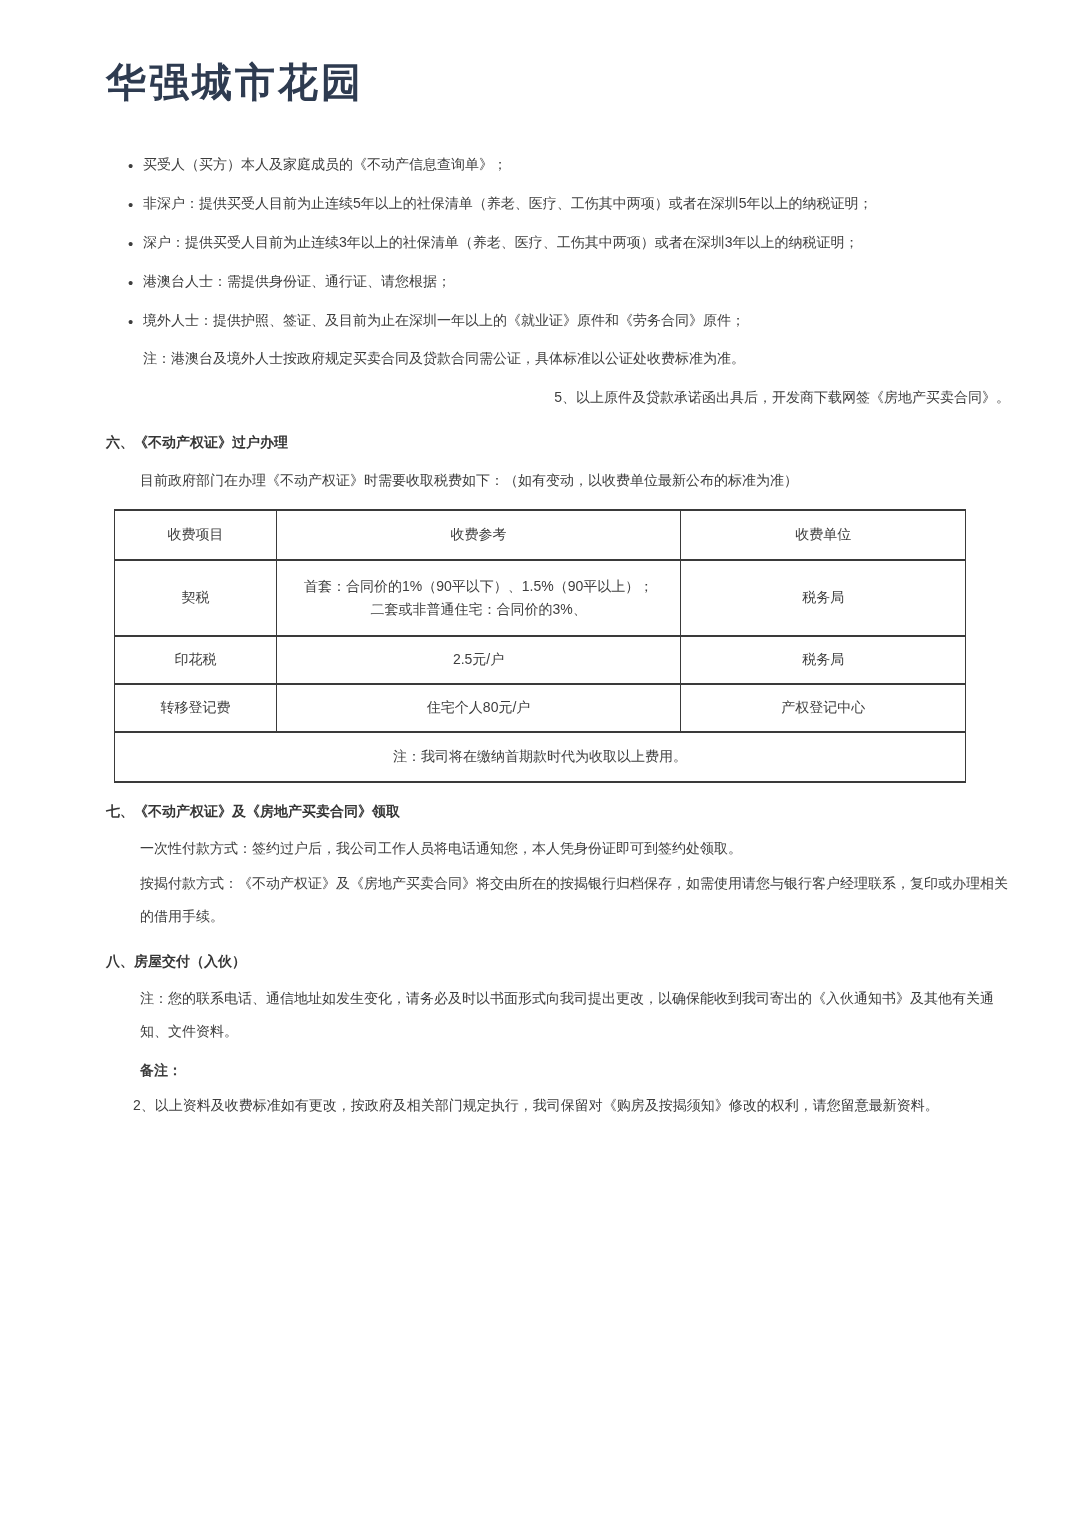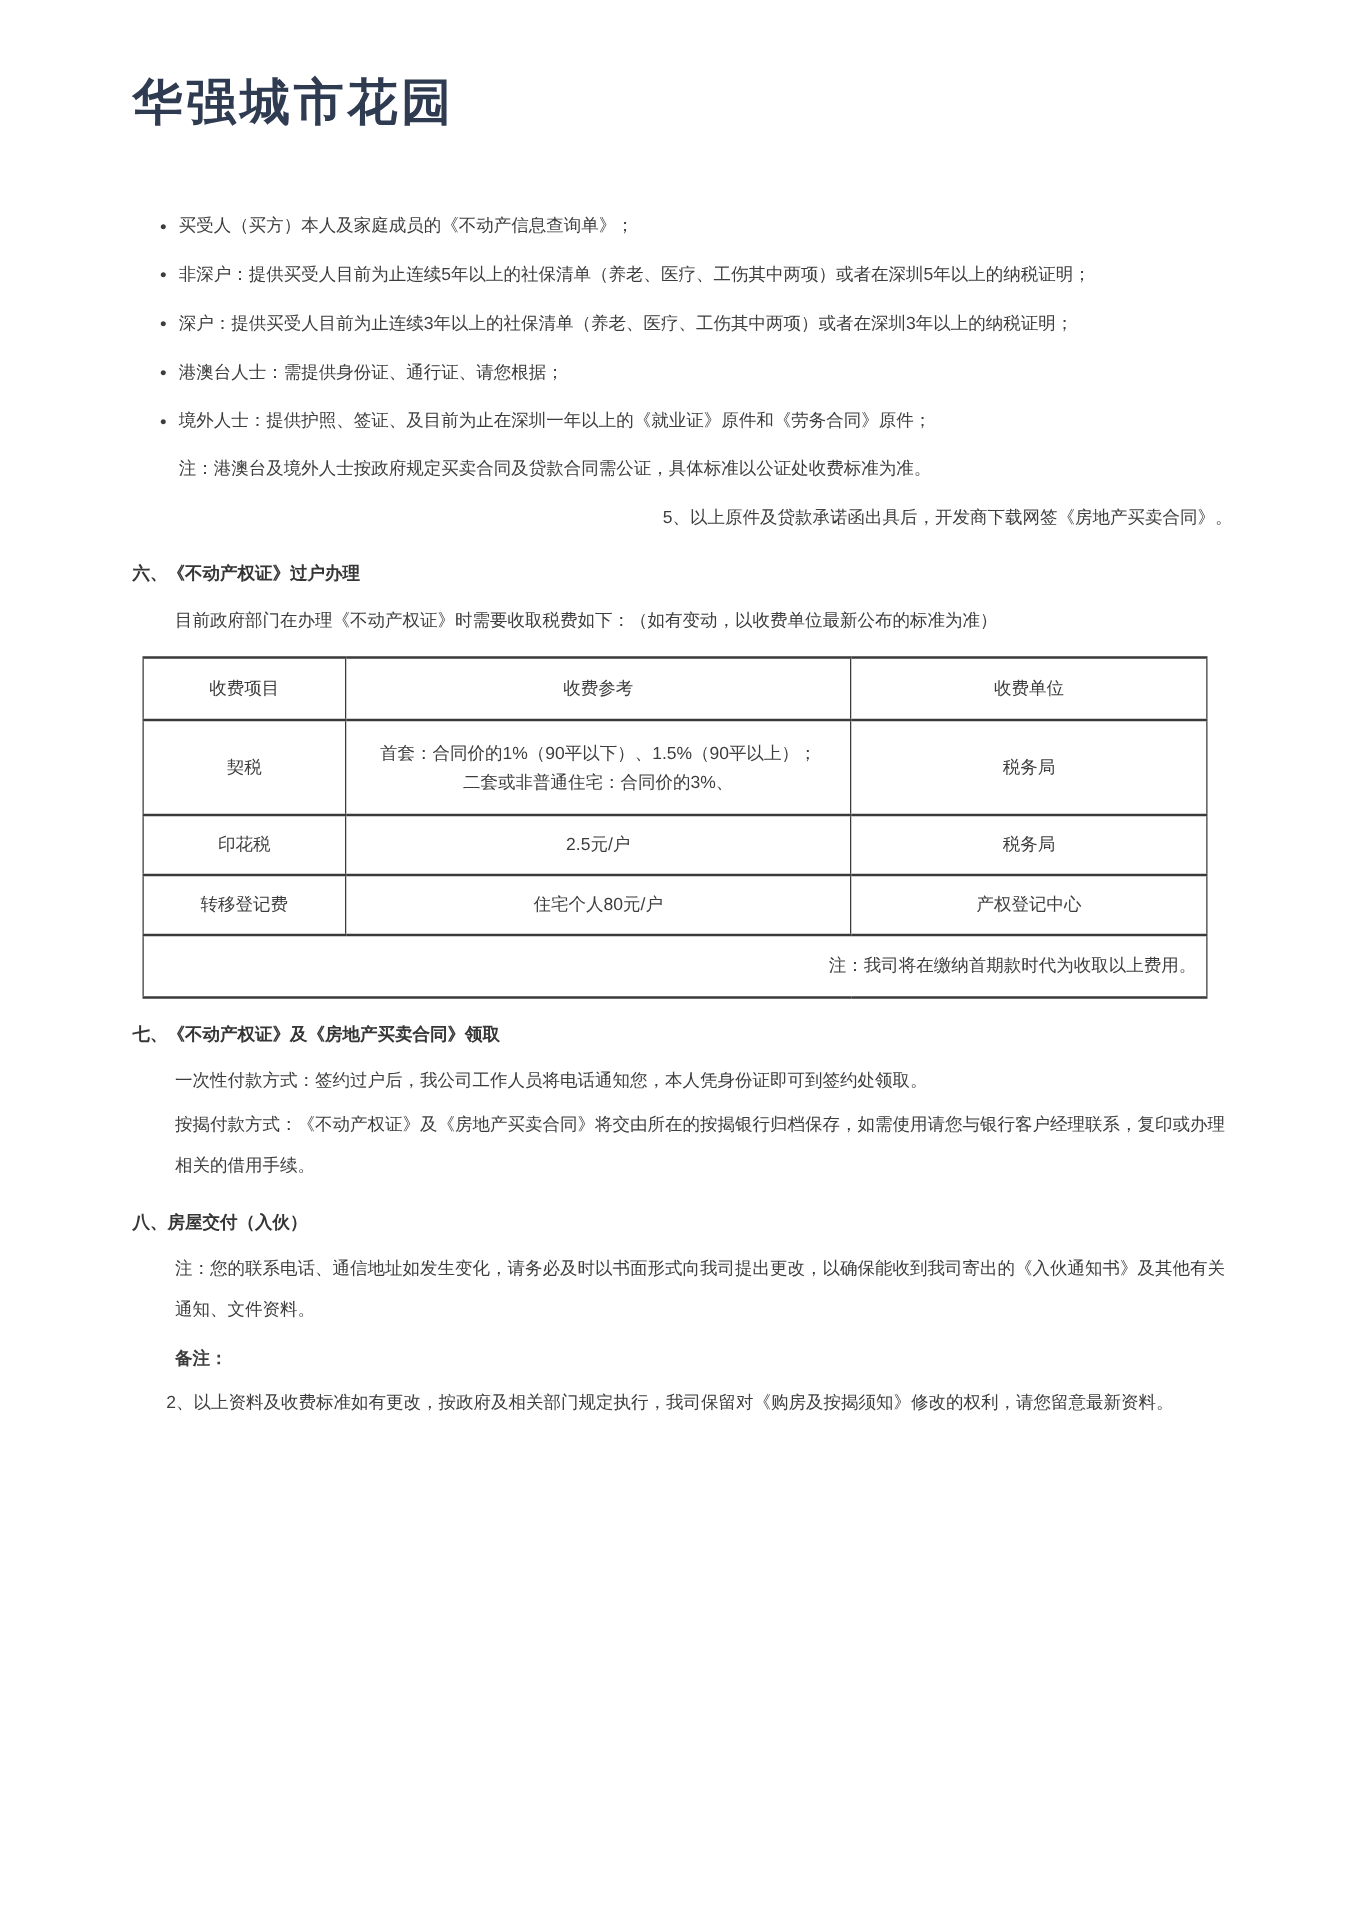--- a/index.html
+++ b/index.html
@@ -8,27 +8,27 @@
     --line:#3a3a3a;
   }
   html,body{margin:0;padding:0;background:#ffffff;}
   body{
     width:1080px;height:1527px;
     font-family:"Liberation Sans","DejaVu Sans",sans-serif;
     color:var(--ink);
     font-size:14px;
     -webkit-font-smoothing:antialiased;
   }
-  .page{box-sizing:border-box;width:1080px;height:1527px;padding:58px 94px 0 106px;overflow:hidden;}
+  .page{box-sizing:border-box;width:1080px;height:1527px;padding:58px 70px 0 106px;overflow:hidden;}
   .logo{
     font-size:40px;font-weight:bold;color:var(--logo);
     letter-spacing:3px;line-height:1.2;
     font-family:"Liberation Sans","DejaVu Sans",sans-serif;
   }
-  .content{margin-top:58px;line-height:2.35;}
+  .content{margin-top:42px;line-height:2.35;}
   ul.bullets{list-style:none;margin:0;padding:0 0 0 37px;}
   ul.bullets li{position:relative;margin-bottom:6px;}
   ul.bullets li::before{
     content:"•";
     position:absolute;left:-15px;top:0;
     font-size:15px;color:var(--ink);
   }
   .note-indent{margin:2px 0 6px 37px;}
   .item5{margin:0 0 8px 2px;text-align:right;}
   h2.sec{font-size:14px;font-weight:bold;color:#363636;margin:14px 0 6px 0;line-height:2.1;}
@@ -50,21 +50,21 @@
     font-weight:normal;
     padding:4px 8px;
     vertical-align:middle;
     font-size:14px;
   }
   col.c1{width:162px;} col.c2{width:405px;} col.c3{width:285px;}
   tr.hrow th{height:40px;}
   td.ref{white-space:pre-line;}
   tr.r1 td{height:66px;}
   tr.r2 td, tr.r3 td{height:38px;}
-  td.tnote{height:40px;text-align:right;padding-left:30px;}
+  td.tnote{height:40px;text-align:center;padding-left:30px;}
   .sec7{margin-top:48px;}
   .sec8{margin-top:16px;}
   .remarks-label{font-weight:bold;margin:6px 0 2px 34px;}
   .remark{margin:2px 0 6px 27px;}
 </style>
 </head>
 <body>
 
 <div class="page">
 

